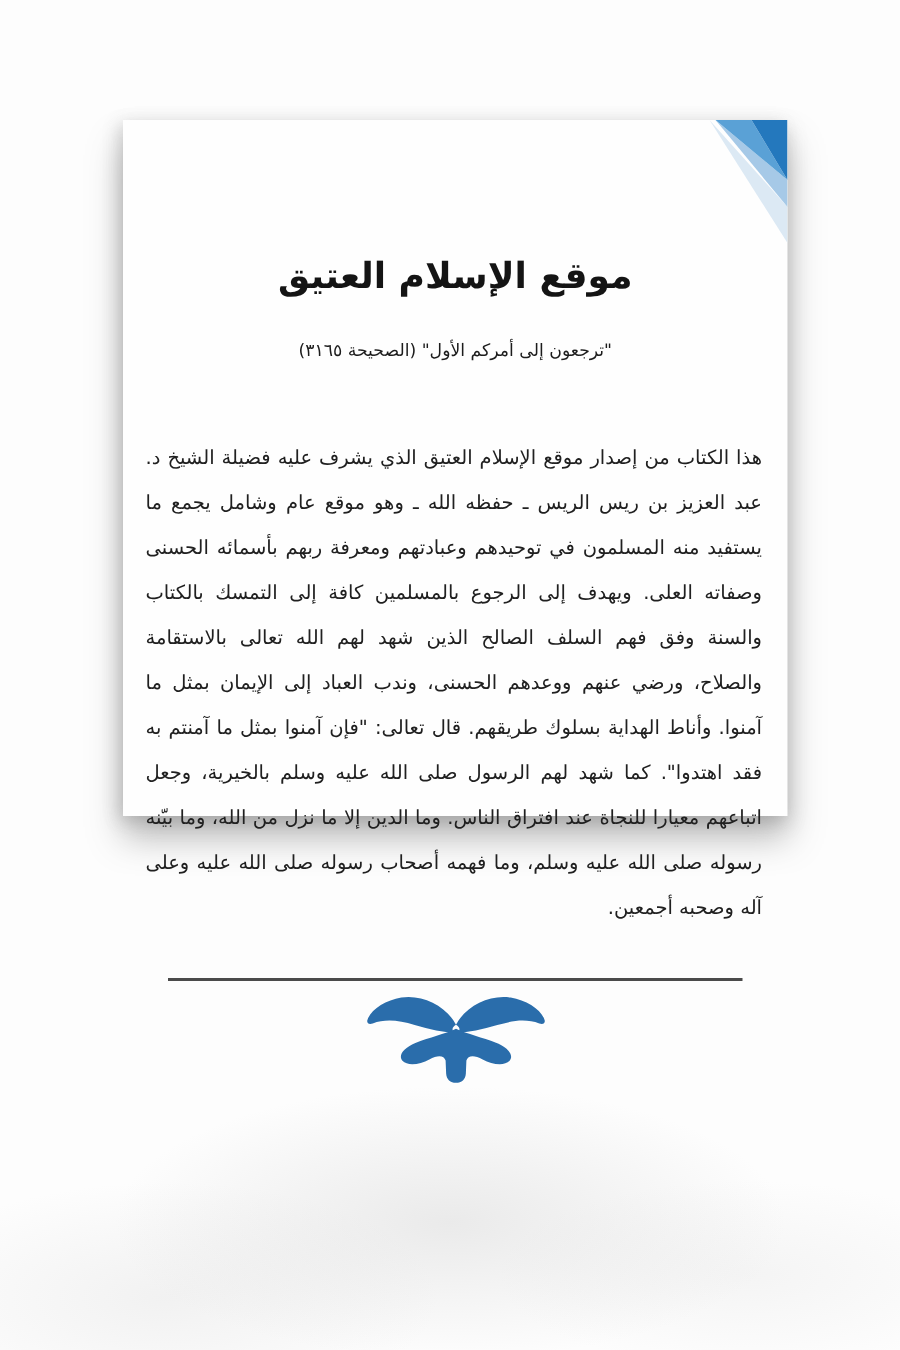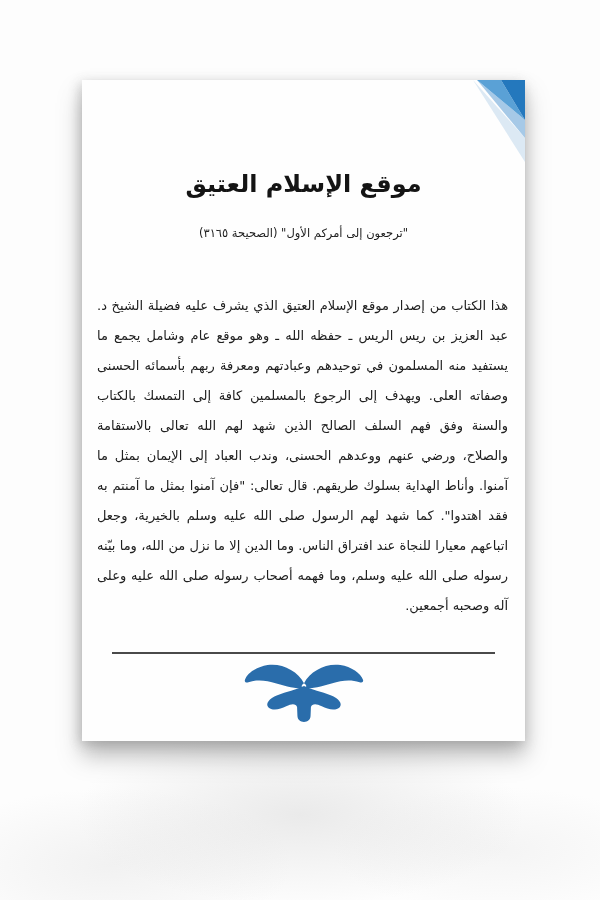--- a/index.html
+++ b/index.html
@@ -16,21 +16,21 @@
       radial-gradient(ellipse 320px 130px at 300px 815px, rgba(185,185,185,.28), transparent 70%),
       radial-gradient(ellipse 260px 110px at 110px 865px, rgba(200,200,200,.22), transparent 70%),
       radial-gradient(ellipse 240px 90px at 500px 850px, rgba(205,205,205,.18), transparent 70%),
       #fdfdfd;
   }
   .page-card {
     position: absolute;
     left: 82px;
     top: 80px;
     width: 443px;
-    height: 661px;
+    height: 464px;
     background: #fefefe;
     box-shadow:
       0 15px 22px rgba(84, 84, 84, 0.38),
       0 4px 12px rgba(110, 110, 110, 0.22),
       -4px 2px 10px rgba(140, 140, 140, 0.15);
   }
   .corner-deco {
     position: absolute;
     top: 0;
     right: 0;

